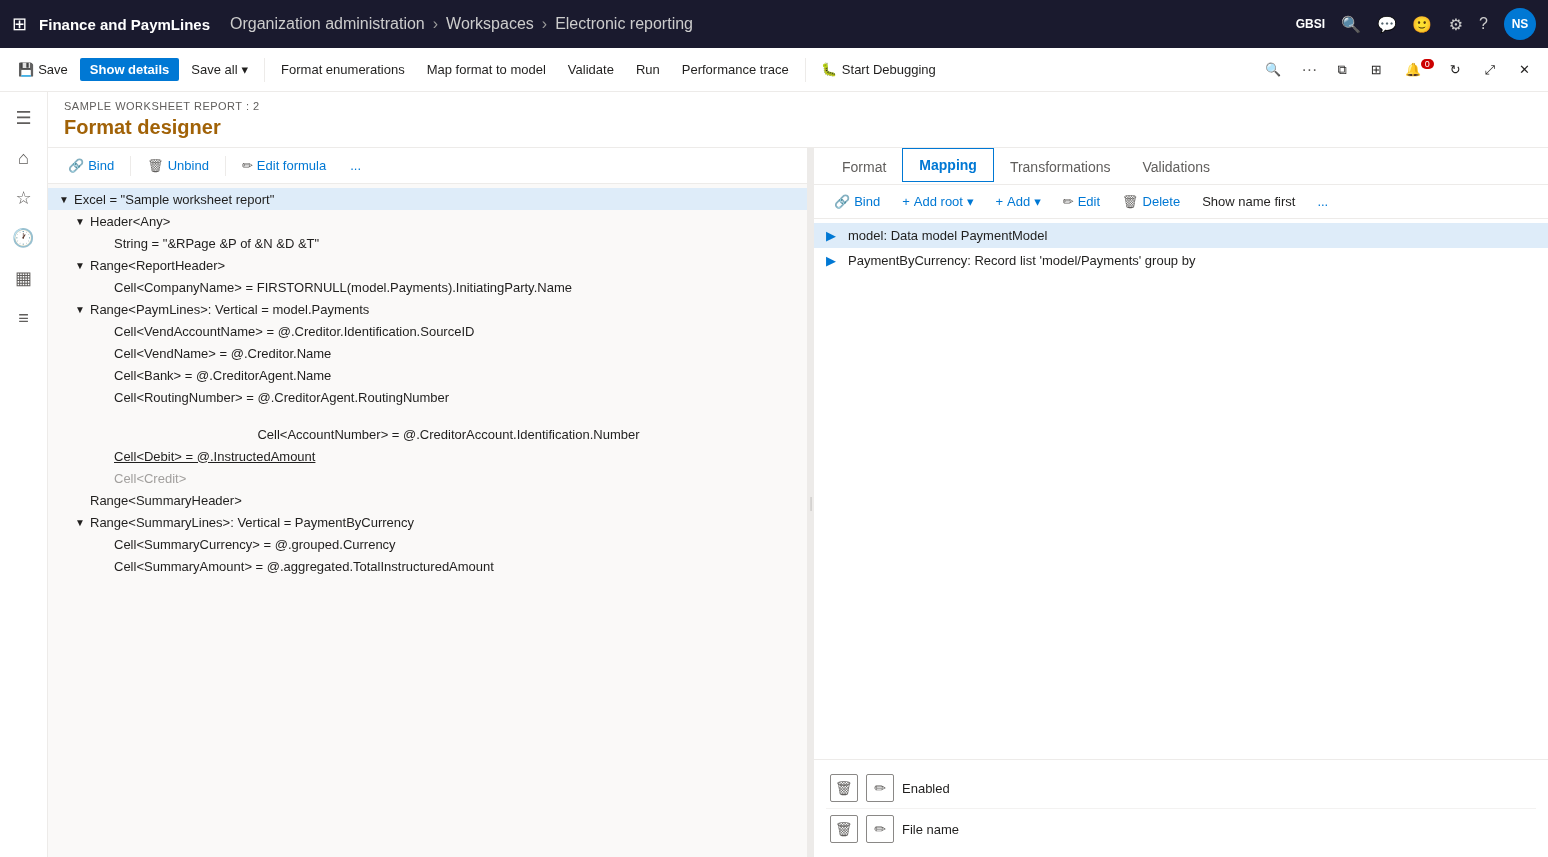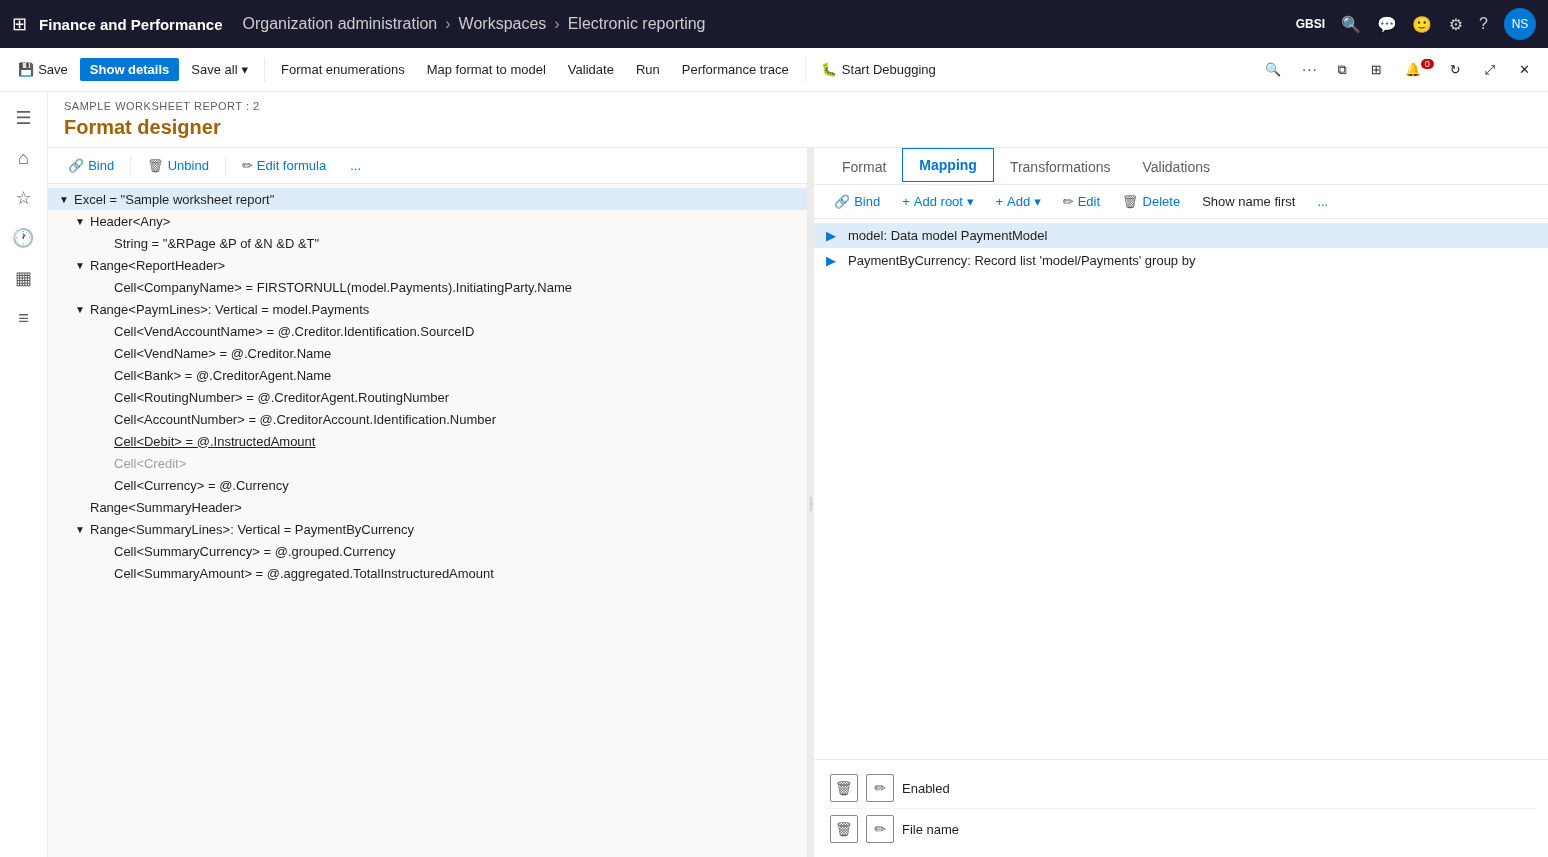--- a/index.html
+++ b/index.html
@@ -16,21 +16,21 @@
       gap: 12px;
     }
     .top-nav .app-grid { font-size: 18px; cursor: pointer; }
     .top-nav .app-title { font-size: 15px; font-weight: 600; color: white; margin-right: 8px; }
     .top-nav .breadcrumb { display: flex; align-items: center; color: #ccc; font-size: 16px; gap: 8px; }
     .top-nav .breadcrumb span { color: #ccc; }
     .top-nav .breadcrumb .sep { color: #999; }
     .top-nav-right { margin-left: auto; display: flex; align-items: center; gap: 16px; color: #ccc; }
     .top-nav-right .org-label { font-size: 12px; font-weight: 600; color: white; margin-left: 25px; }
     .top-nav-right .icon-btn { cursor: pointer; font-size: 16px; }
-    .avatar { width: 32px; height: 32px; border-radius: 50%; background: #0078d4; color: white; display: flex; align-items: center; justify-content: center; font-size: 12px; font-weight: 400; cursor: pointer; }
+    .avatar { width: 32px; height: 32px; border-radius: 50%; background: #0078d4; color: white; display: flex; align-items: center; justify-content: center; font-size: 12px; font-weight: 700; cursor: pointer; }
 
     
     .toolbar {
       display: flex;
       align-items: center;
       background: #fff;
       border-bottom: 1px solid #edebe9;
       height: 44px;
       padding: 0 8px;
       gap: 2px;
@@ -246,21 +246,21 @@
       font-size: 14px;
       color: #605e5c;
     }
     .bottom-label { font-size: 13px; color: #201f1e; }
   </style>
 </head>
 <body>
 
 <div class="top-nav">
   <span class="app-grid">⊞</span>
-  <span class="app-title">Finance and Performance</span>
+  <span class="app-title">Finance and PaymLines</span>
   <div class="breadcrumb">
     <span>Organization administration</span>
     <span class="sep">›</span>
     <span>Workspaces</span>
     <span class="sep">›</span>
     <span>Electronic reporting</span>
   </div>
   <div class="top-nav-right">
     <span class="org-label">GBSI</span>
     <span class="icon-btn">🔍</span>
@@ -396,35 +396,31 @@
             <span class="item-text">Cell&lt;VendName&gt; = @.Creditor.Name</span>
           </div>
           <div class="tree-item" style="padding-left: 48px;">
             <span class="toggle"></span>
             <span class="item-text">Cell&lt;Bank&gt; = @.CreditorAgent.Name</span>
           </div>
           <div class="tree-item" style="padding-left: 48px;">
             <span class="toggle"></span>
             <span class="item-text">Cell&lt;RoutingNumber&gt; = @.CreditorAgent.RoutingNumber</span>
           </div>
-          <div class="tree-item" style="padding-left: 48px;">
+          <div class="tree-item" style="padding-left: 48px; flex-direction: column;">
             <span class="toggle"></span>
             <span class="item-text">Cell&lt;AccountNumber&gt; = @.CreditorAccount.Identification.Number</span>
           </div>
           <div class="tree-item" style="padding-left: 48px; text-decoration: underline;">
             <span class="toggle"></span>
             <span class="item-text">Cell&lt;Debit&gt; = @.InstructedAmount</span>
           </div>
           <div class="tree-item" style="padding-left: 48px;">
             <span class="toggle"></span>
             <span class="item-text inactive">Cell&lt;Credit&gt;</span>
-          </div>
-          <div class="tree-item" style="padding-left: 48px;">
-            <span class="toggle"></span>
-            <span class="item-text">Cell&lt;Currency&gt; = @.Currency</span>
           </div>
           <div class="tree-item" style="padding-left: 24px;">
             <span class="toggle"></span>
             <span class="item-text">Range&lt;SummaryHeader&gt;</span>
           </div>
           <div class="tree-item" style="padding-left: 24px;">
             <span class="toggle">▼</span>
             <span class="item-text">Range&lt;SummaryLines&gt;: Vertical = PaymentByCurrency</span>
           </div>
           <div class="tree-item" style="padding-left: 48px;">

